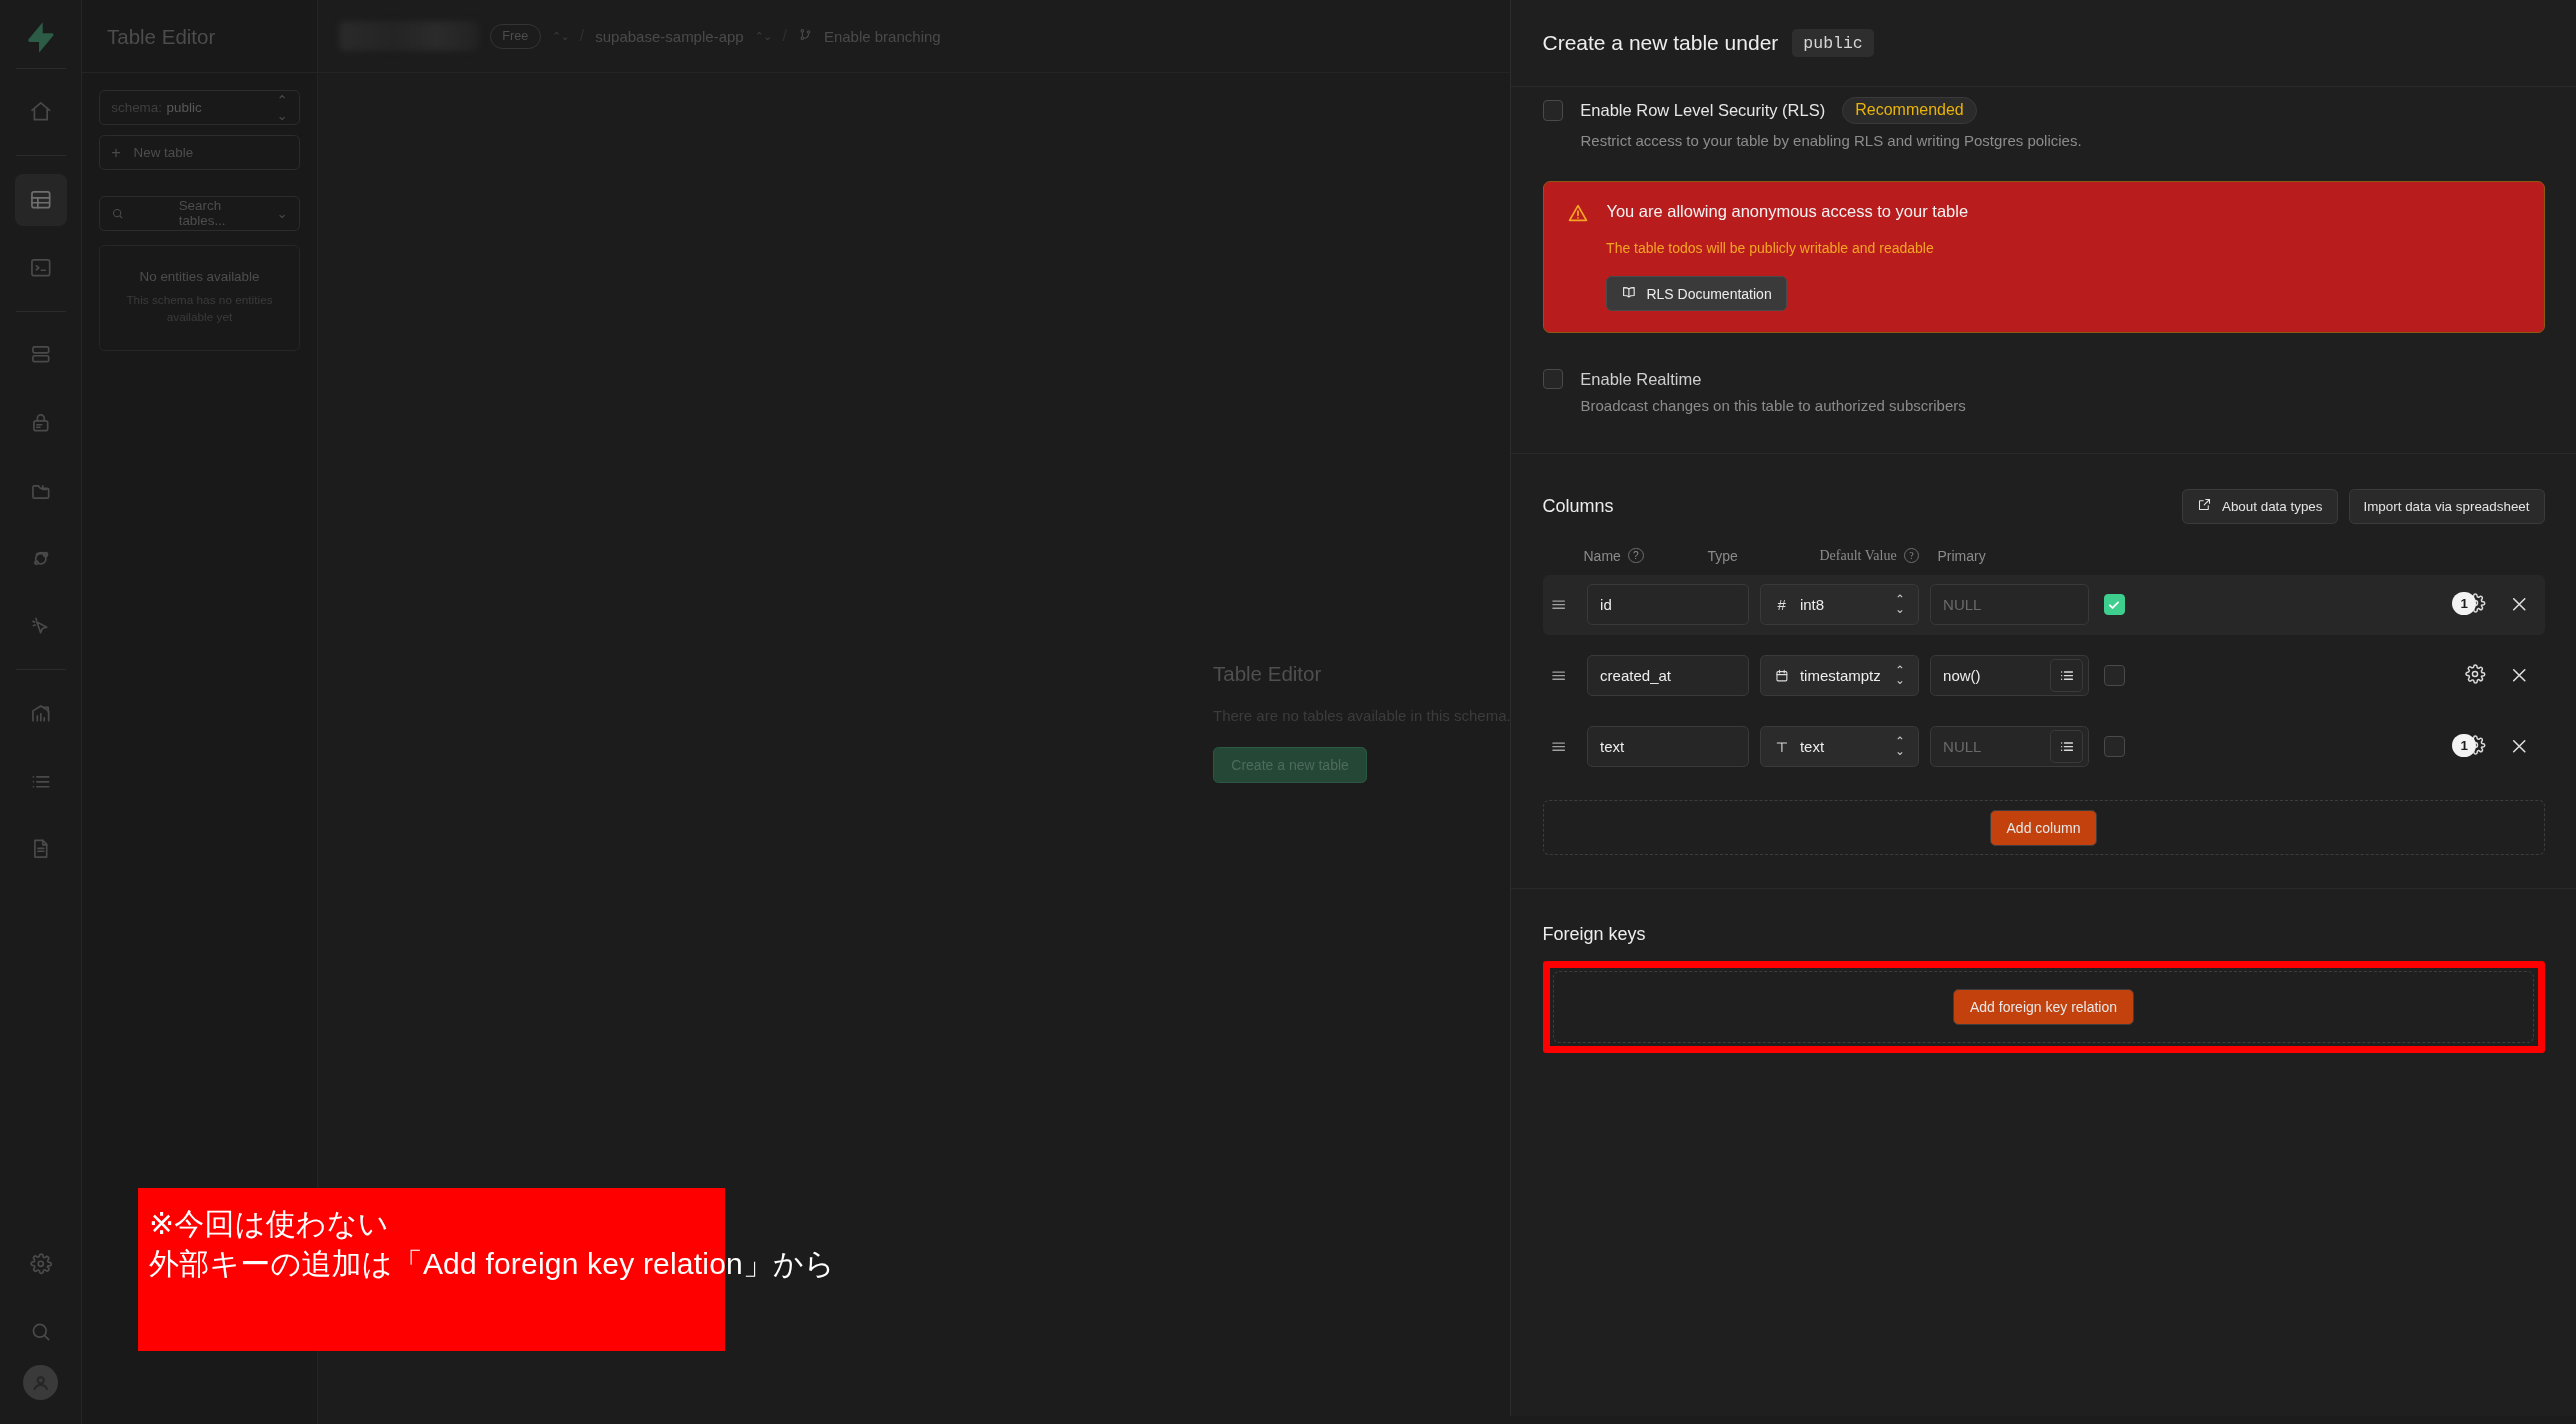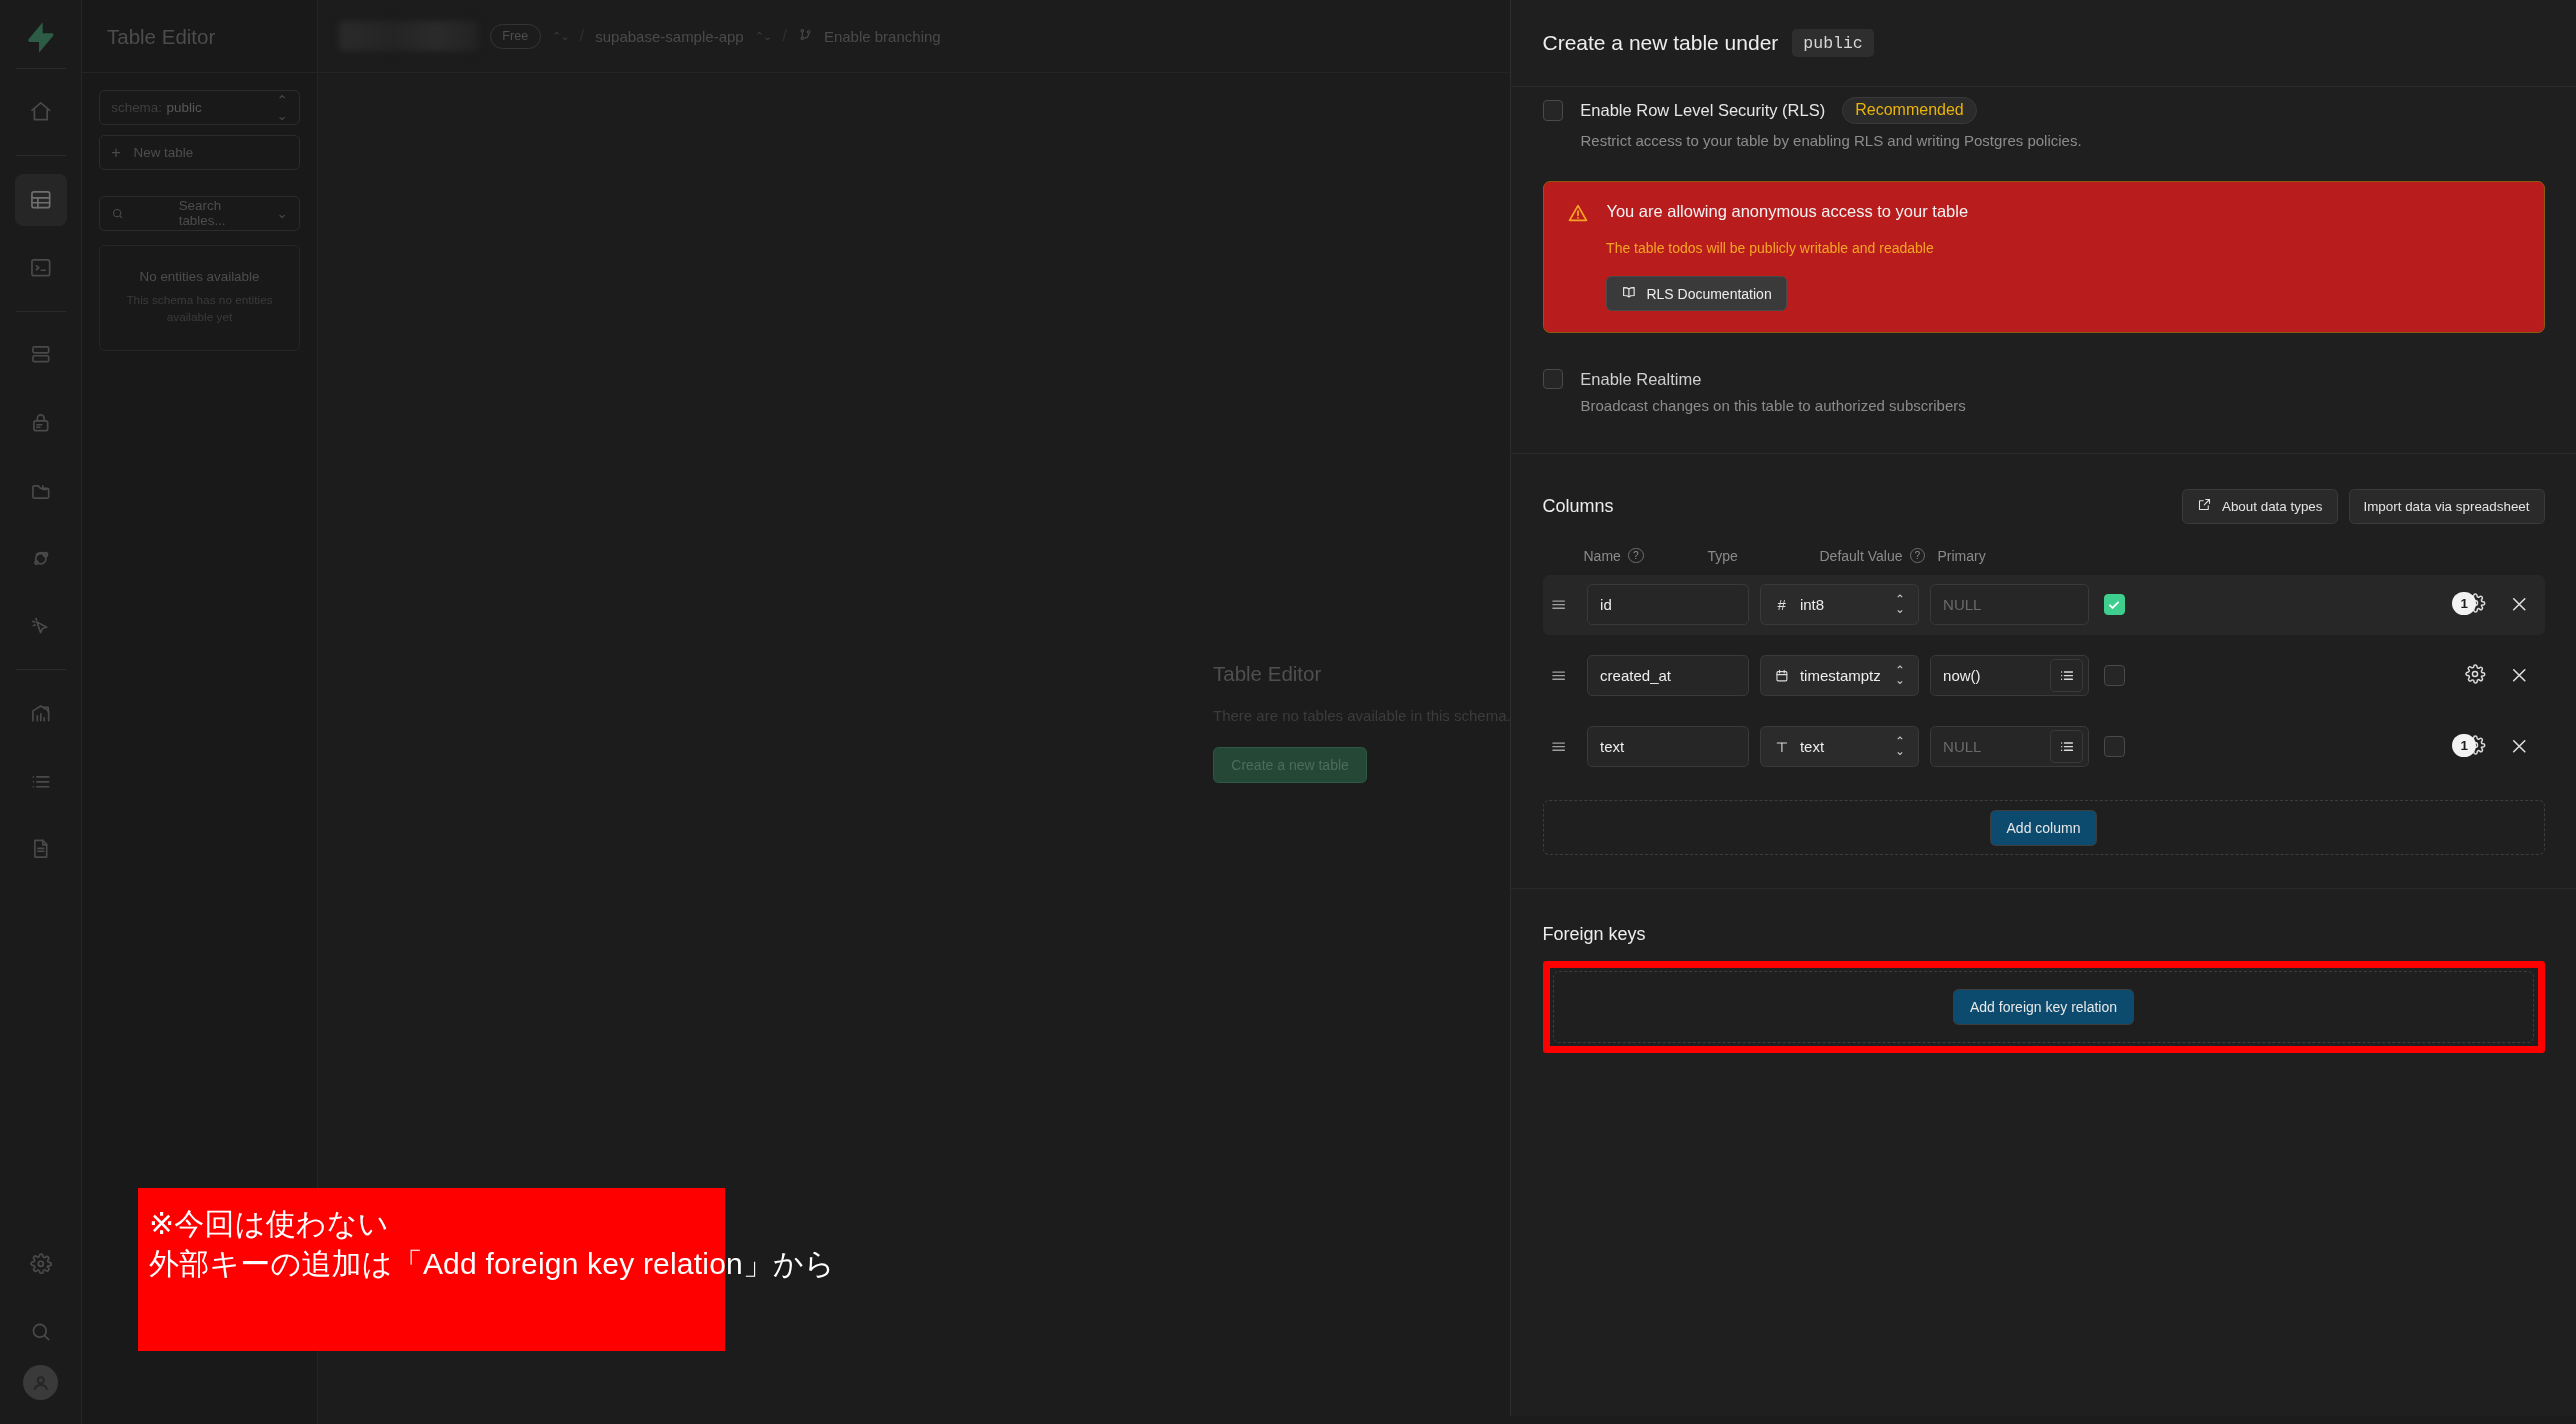--- a/index.html
+++ b/index.html
@@ -176,21 +176,21 @@
     font-size: 14px; color: #8b8b8b;
   }
   .gh { display: flex; align-items: center; gap: 7px; }
   .q-ic {
     width: 15.8px; height: 15.8px; border-radius: 50%; border: 1.1px solid #6e6e6e;
     display: inline-flex; align-items: center; justify-content: center;
     font-size: 10.2px; color: #8b8b8b;
   }
   .w-name { width: 124px; }
   .w-type { width: 112px; }
-  .w-def  { width: 118px; }
+  .w-def  { width: 118px; font-family: Liberation Serif, serif; }
   .w-prim { width: 79px; }
 
   .col-row { display: flex; align-items: center; gap: 11px; margin-top: 11px; padding: 9.5px 7.9px 9.5px 0; border-radius: 6.3px; }
   .col-row.hl { background: #272727; }
   .drag { width: 33px; display:flex; justify-content:center; color:#a0a0a0; }
   .drag svg { width:17.3px;height:17.3px;stroke:currentColor;stroke-width:1.8;fill:none;stroke-linecap:round;}
   .fld {
     height: 41px; border: 0.8px solid #3a3a3a; border-radius: 5.5px;
     background: #262626; display: flex; align-items: center; padding: 0 12.6px;
     font-size: 15px; color: #ededed;
@@ -218,21 +218,21 @@
     display: flex; align-items: center; justify-content: center; font-weight: 600;
   }
   .x-btn { width: 35px; height: 35px; display: flex; align-items: center; justify-content: center; }
   .x-btn svg { width: 20.5px; height: 20.5px; stroke: #e0e0e0; stroke-width: 1.8; fill:none; stroke-linecap:round;}
 
   .dashed-box {
     margin-top: 23.6px; border: 1.3px dashed #3d3d3d; border-radius: 6.3px;
     height: 55px; display: flex; align-items: center; justify-content: center;
   }
   .dashed-btn {
-    height: 36px; padding: 0 15.8px; border-radius: 5.5px; background: #0c4a6e;
+    height: 36px; padding: 0 15.8px; border-radius: 5.5px; background: #c2410c;
     border: 0.8px solid #3d3d3d; color: #e8e8e8; font-size: 14px;
     display: flex; align-items: center;
   }
 
   
   .fk { padding: 35px 31.5px 0 31.5px; }
   .fk h3 { font-size: 18px; color: #ededed; font-weight: 400; margin-bottom: 15.8px; }
   .fk-hl {
     border: 7px solid #ff0000; border-radius: 3.2px; padding: 3.2px;
   }

